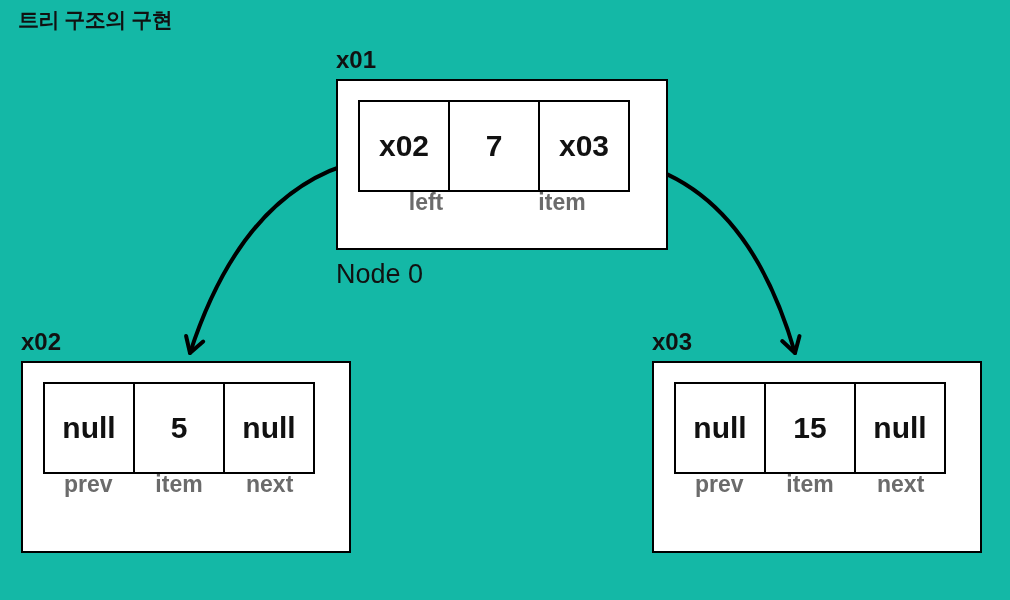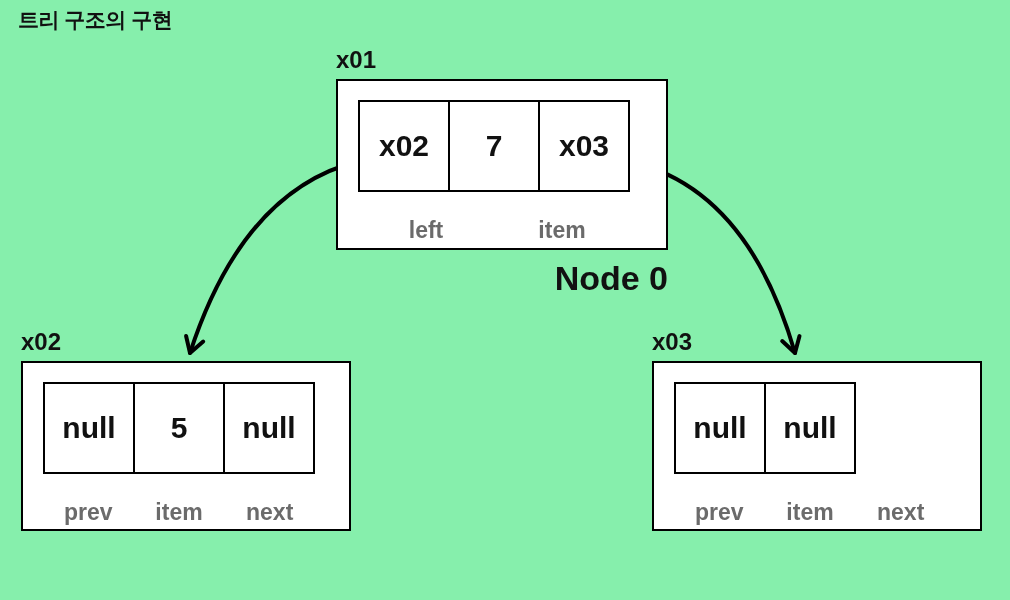--- a/index.html
+++ b/index.html
@@ -1,20 +1,20 @@
 <!DOCTYPE html>
 <html><head>
 <meta charset="utf-8">
 <style>
   html, body { margin: 0; padding: 0; background: #ffffff; }
   .stage {
     position: relative;
     width: 1010px;
     height: 600px;
-    background: #86efac;
+    background: #14b8a6;
     font-family: "Liberation Sans", sans-serif;
     overflow: hidden;
   }
   .title {
     position: absolute;
     left: 18px;
     top: 6px;
     font-size: 21px;
     font-weight: 700;
     color: #111111;
@@ -38,21 +38,21 @@
   .node .outer {
     position: relative;
     border: 2px solid #000000;
     background: #ffffff;
     box-sizing: border-box;
   }
   .node0 { left: 336px; top: 79px;  width: 332px; border-radius: 29px; }
   .node1 { left: 21px;  top: 361px; width: 330px; }
   .node2 { left: 652px; top: 361px; width: 330px; }
   .node0 .outer { width: 332px; height: 171px; }
-  .node1 .outer, .node2 .outer { width: 330px; height: 170px; padding-left: 16px; }
+  .node1 .outer, .node2 .outer { width: 330px; height: 192px; padding-left: 16px; }
   .cells {
     position: absolute;
     left: 20px; top: 19px;
     display: flex;
   }
   .cell {
     width: 92px; height: 92px;
     border: 2px solid #000000;
     margin-left: -2px;
     box-sizing: border-box;
@@ -60,39 +60,39 @@
     align-items: center;
     justify-content: center;
     font-size: 30px;
     font-weight: 700;
     color: #111111;
     background: #ffffff;
   }
   .cell:first-child { margin-left: 0; }
   .fields {
     position: absolute;
-    left: 20px; top: 136px;
+    left: 20px; top: 108px;
     width: 272px;
     display: flex;
     align-items: center;
   }
   .fields span {
     flex: 1;
     text-align: center;
     font-size: 23px;
     font-weight: 700;
     color: #6b6b6b;
   }
   .name {
     position: absolute;
     left: 0; top: 180px;
     width: 100%;
-    text-align: right;
-    font-size: 34px;
-    font-weight: 700;
+    text-align: left;
+    font-size: 27px;
+    font-weight: 400;
     color: #111111;
   }
 </style>
 </head>
 <body>
 
 <div class="stage">
 
   <div class="title">트리 구조의 구현</div>
 
@@ -136,20 +136,21 @@
         <span>next</span>
       </div>
     </div>
   </div>
 
   <div class="node node2">
     <div class="ptr">x03</div>
     <div class="outer">
       <div class="cells">
         <div class="cell">null</div>
+        <div class="cell">15</div>
         <div class="cell">null</div>
       </div>
       <div class="fields">
         <span>prev</span>
         <span>item</span>
         <span>next</span>
       </div>
     </div>
   </div>
 

